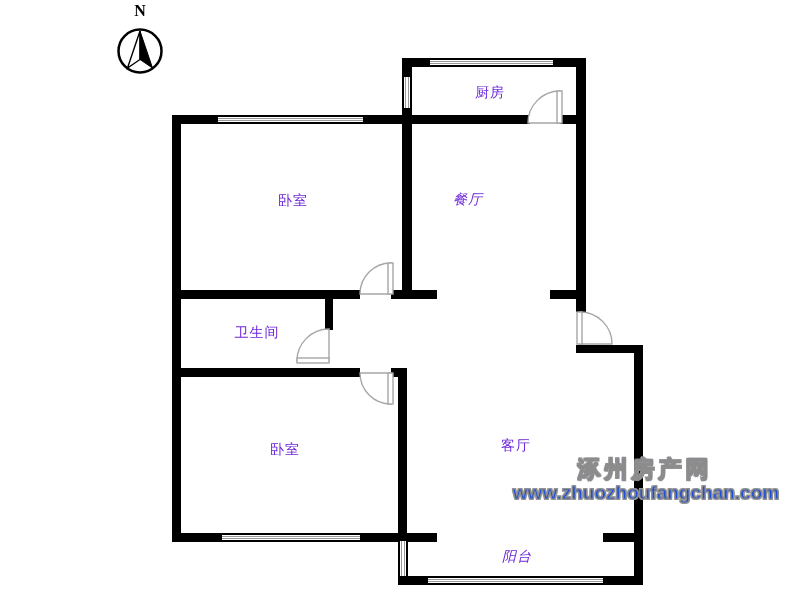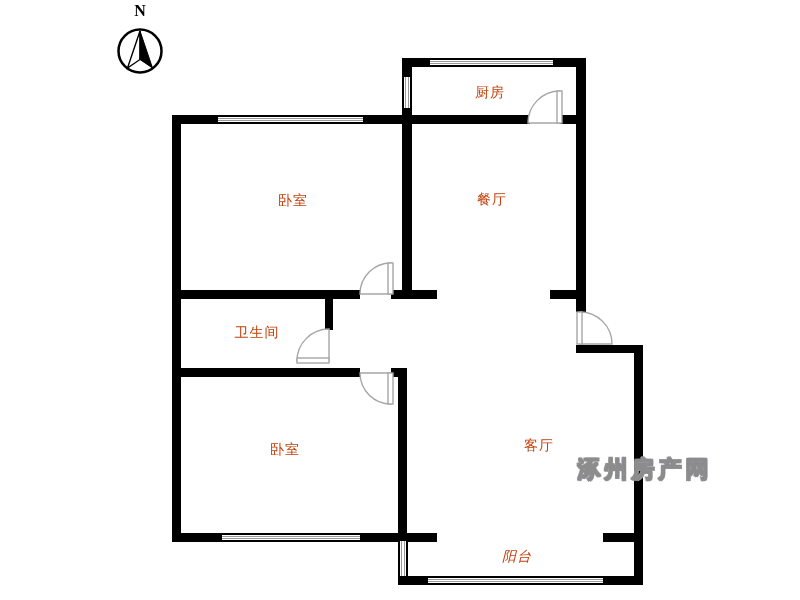--- a/index.html
+++ b/index.html
@@ -3,21 +3,21 @@
 <meta charset="utf-8">
 <style>
   html,body{margin:0;padding:0;background:#fff;}
   .stage{position:relative;width:800px;height:600px;background:#fff;overflow:hidden;
          font-family:"Liberation Sans",sans-serif;}
   .wall{position:absolute;background:#000;}
   .win-h{position:absolute;box-sizing:border-box;border-top:2px solid #000;border-bottom:2px solid #000;
          background:linear-gradient(to bottom,#fff 0 1px,#9a9a9a 1px 2px,#fff 2px 3px,#9a9a9a 3px 4px,#fff 4px 5px);}
   .win-v{position:absolute;box-sizing:border-box;border-left:2px solid #000;border-right:2px solid #000;
          background:linear-gradient(to right,#fff 0 1px,#9a9a9a 1px 2px,#fff 2px 4px,#9a9a9a 4px 5px,#fff 5px 6px);}
-  .room-label{position:absolute;transform:translate(-50%,-50%);font-size:14px;color:#c2410c;
+  .room-label{position:absolute;transform:translate(-50%,-50%);font-size:14px;color:#6d28d9;
               letter-spacing:1px;white-space:nowrap;}
   .doors-svg,.compass-svg{position:absolute;left:0;top:0;}
   .compass-n{position:absolute;left:140px;top:11px;transform:translate(-50%,-50%);
              font-family:"Liberation Serif",serif;font-weight:bold;font-size:16px;color:#000;}
   .wm{position:absolute;transform:translate(-50%,-50%);white-space:nowrap;font-weight:bold;
       color:#1d4ed8;-webkit-text-stroke:1px #8c8c8c;
       text-shadow:1px 1px 0 #9b9b9b,-1px -1px 0 #9b9b9b,1px -1px 0 #9b9b9b,-1px 1px 0 #9b9b9b;}
   .wm-cn{left:645px;top:469px;font-size:23px;letter-spacing:4px;}
   .wm-url{left:646px;top:493px;font-size:19px;letter-spacing:0px;}
 </style>
@@ -84,22 +84,23 @@
   </svg>
 
   <svg class="compass-svg" width="200" height="110" viewBox="0 0 200 110">
     <circle cx="140" cy="51" r="21.5" fill="none" stroke="#000" stroke-width="2.5"></circle>
     <path d="M140,31 L127.5,68 L140,59.5 Z" fill="#ffffff" stroke="#000" stroke-width="1.4"></path>
     <path d="M140,31 L152.5,68 L140,59.5 Z" fill="#000000" stroke="#000" stroke-width="1"></path>
   </svg>
   <div class="compass-n">N</div>
 
   <div class="room-label" style="left:490px;top:93px;">厨房</div>
-  <div class="room-label" style="left:492px;top:200px;">餐厅</div>
+  <div class="room-label" style="left:468px;top:200px;font-style:italic;">餐厅</div>
   <div class="room-label" style="left:293px;top:201px;">卧室</div>
   <div class="room-label" style="left:257px;top:333px;">卫生间</div>
   <div class="room-label" style="left:285px;top:450px;">卧室</div>
-  <div class="room-label" style="left:539px;top:446px;text-align:right;">客厅</div>
+  <div class="room-label" style="left:516px;top:446px;text-align:right;">客厅</div>
   <div class="room-label" style="left:517px;top:557px;font-style:italic;">阳台</div>
 
   <div class="wm wm-cn">涿州房产网</div>
+  <div class="wm wm-url">www.zhuozhoufangchan.com</div>
 
 </div>
 
 </body></html>

